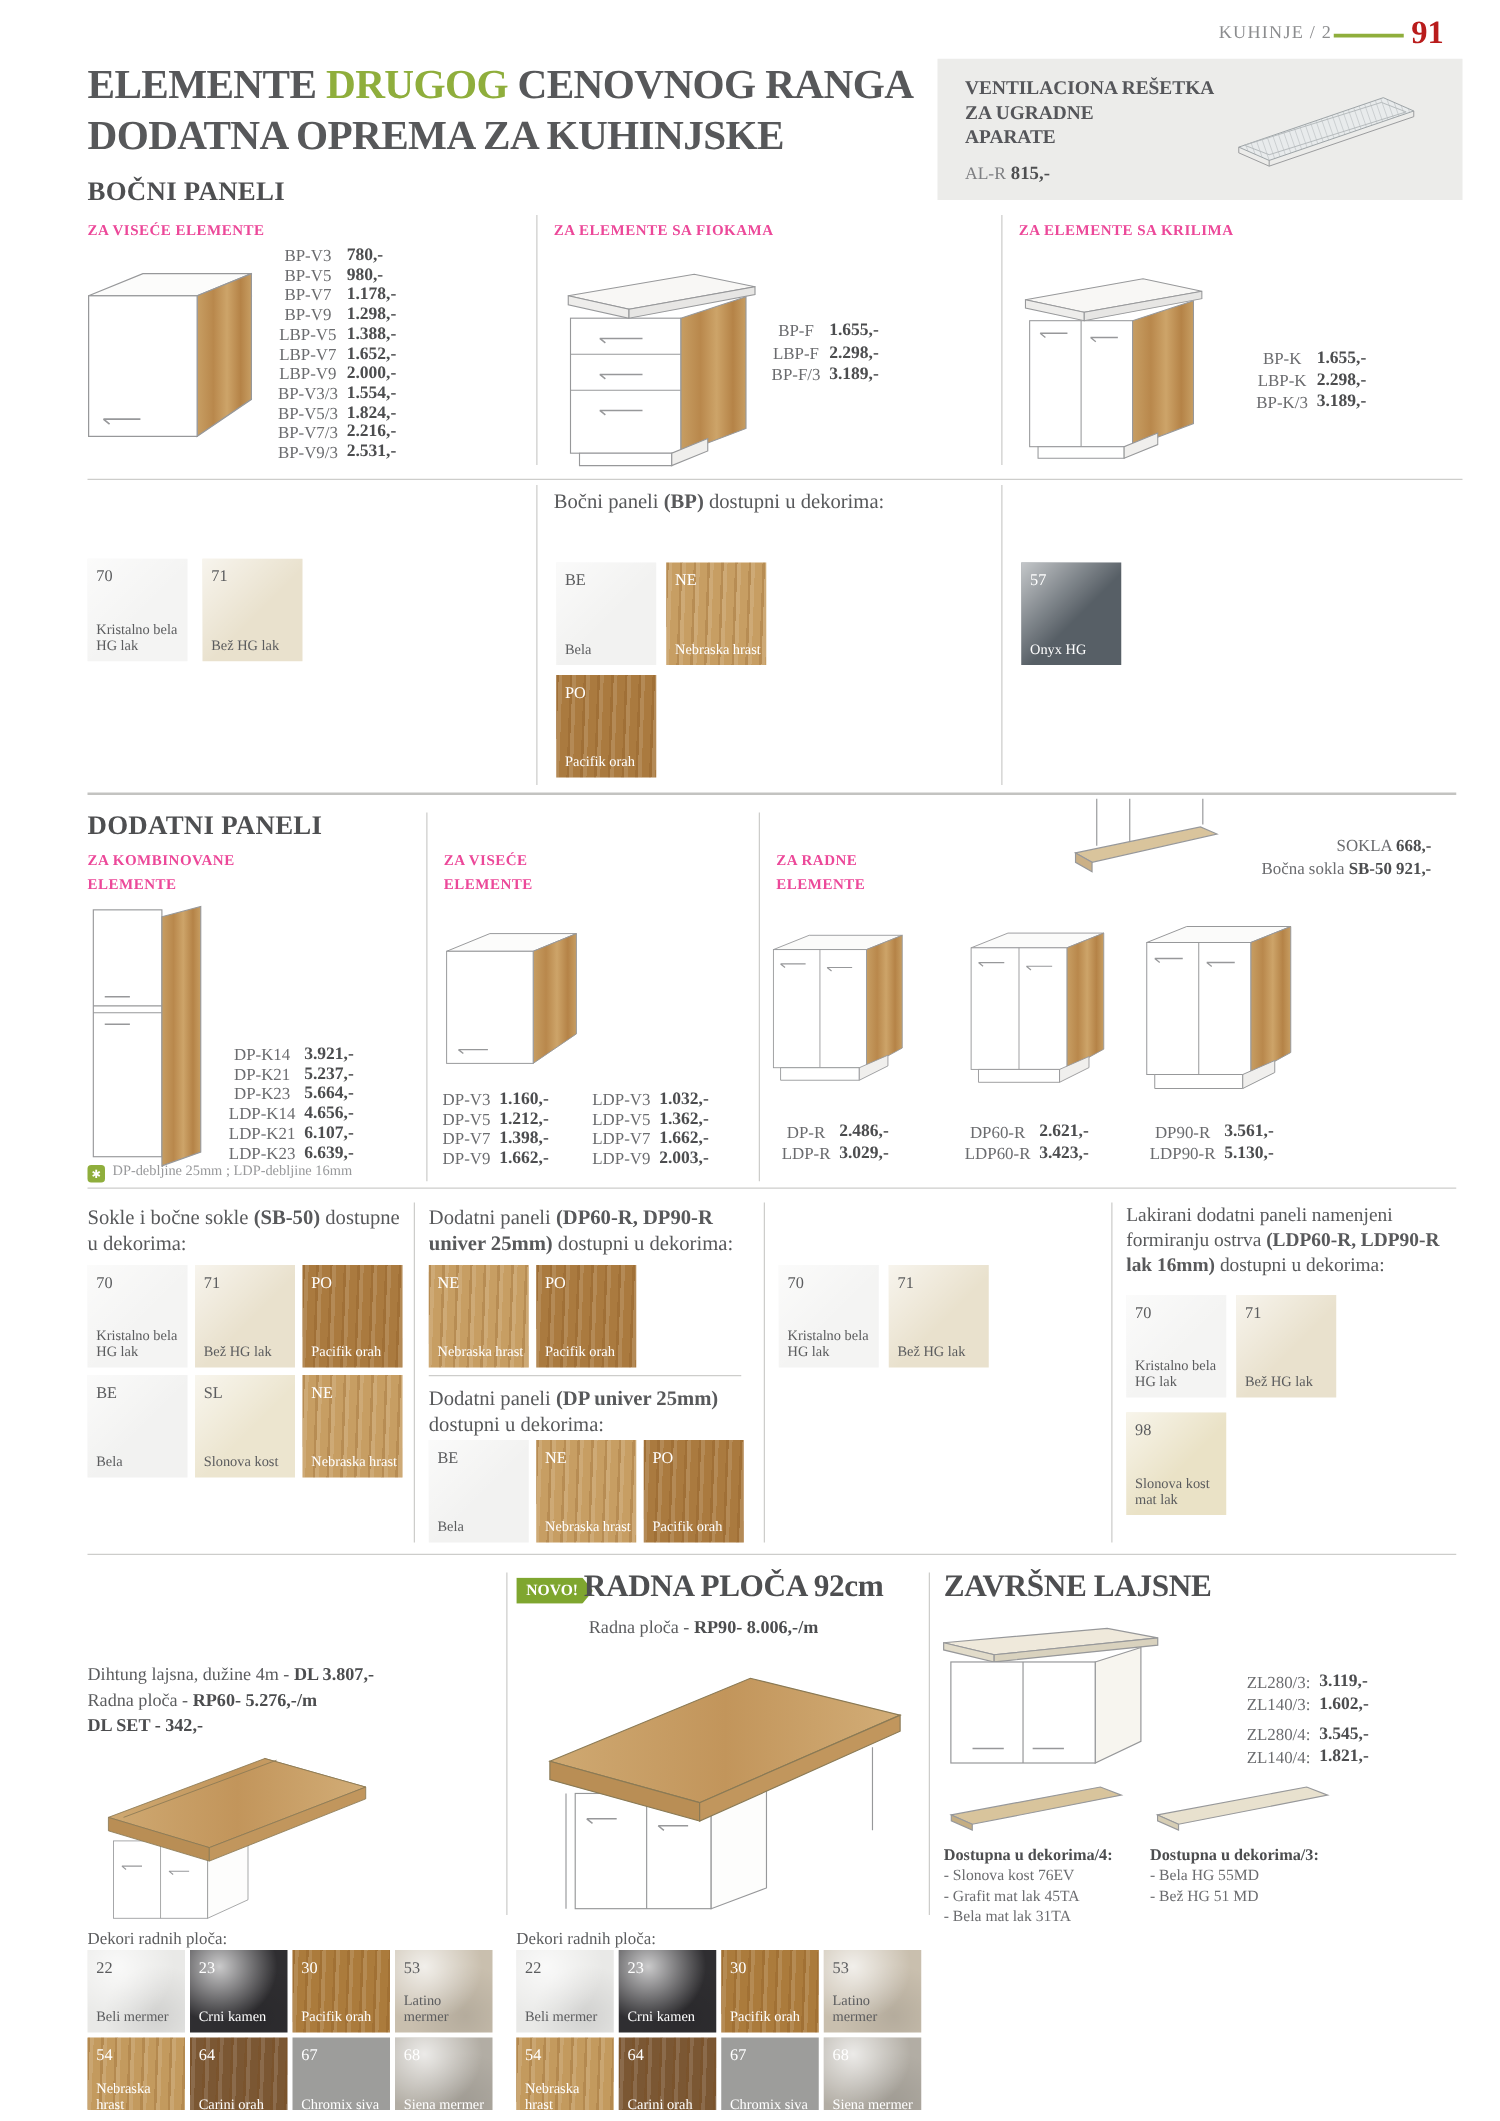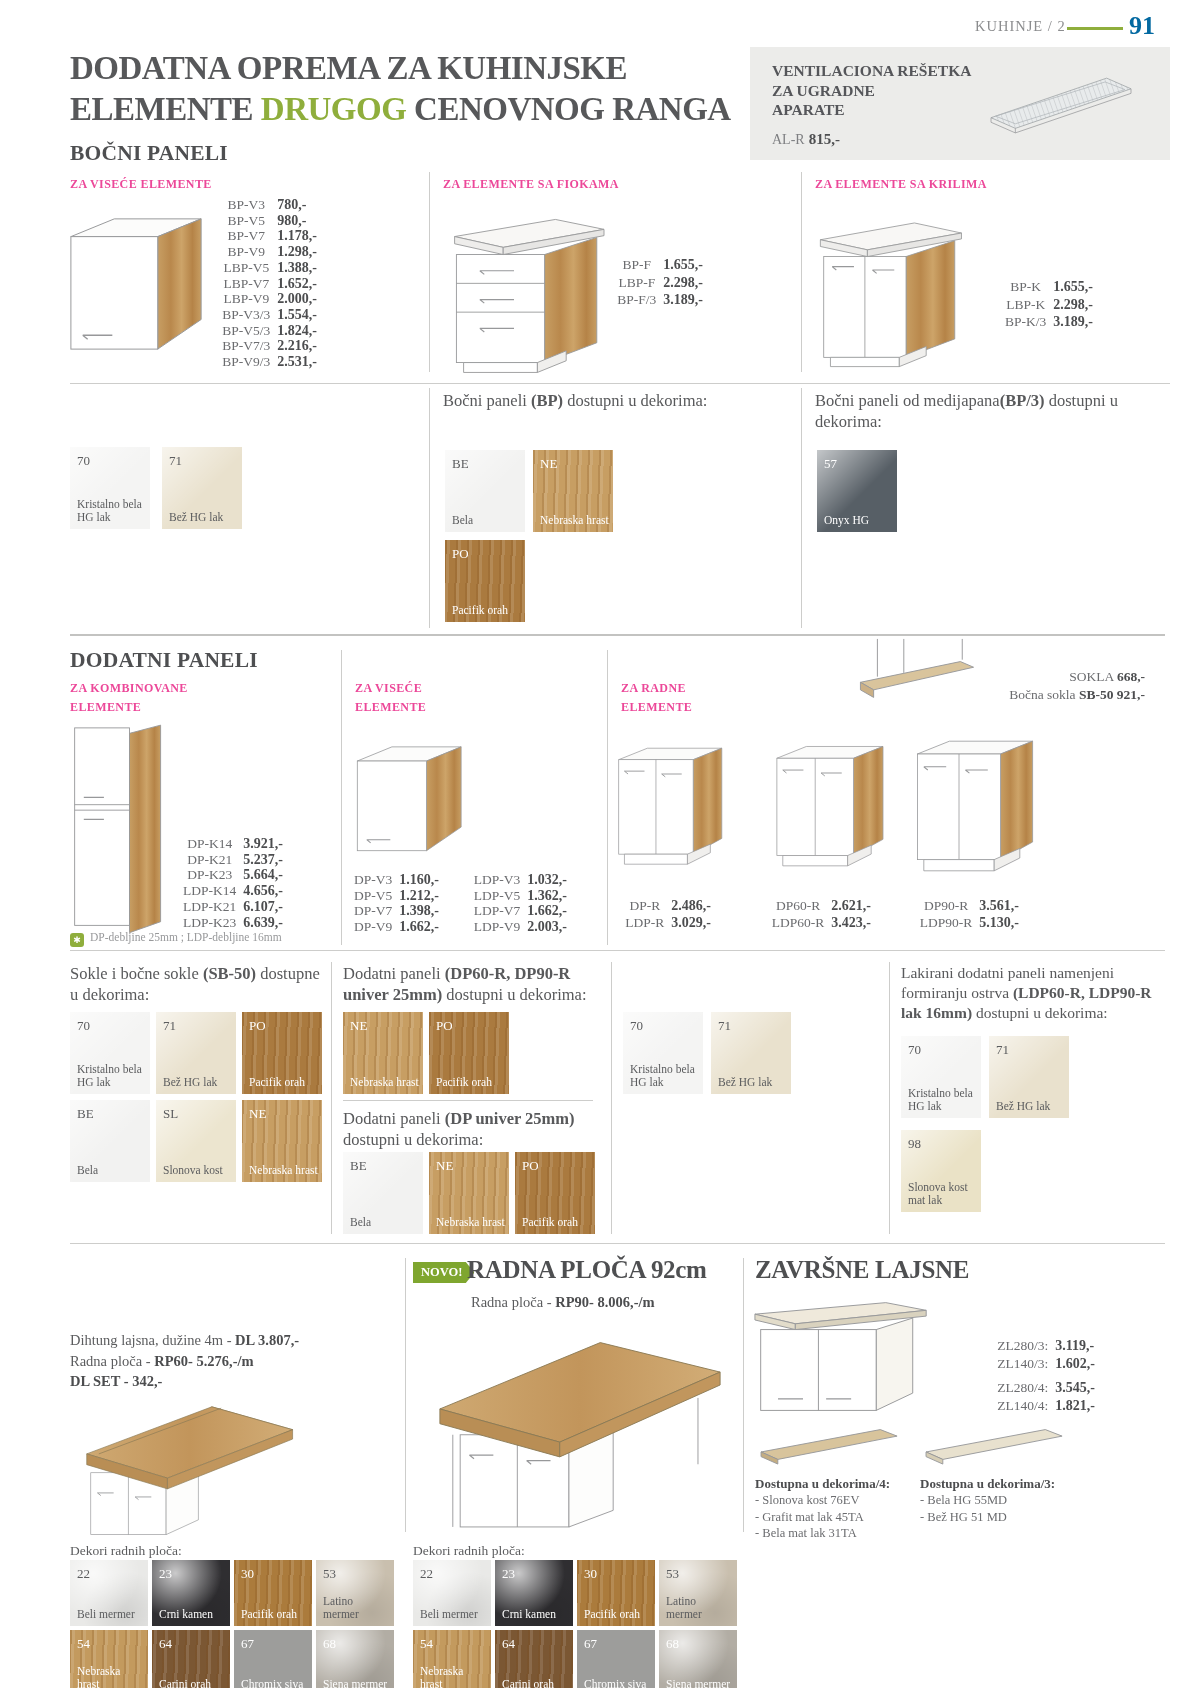--- a/index.html
+++ b/index.html
@@ -30,21 +30,21 @@
   .swatch.gloss{background-image:linear-gradient(135deg,rgba(255,255,255,.65),rgba(255,255,255,0) 55%);}
   .swatch.wood{background-image:repeating-linear-gradient(92deg,rgba(120,70,20,.20) 0 2px,rgba(255,255,255,.12) 2px 5px,rgba(0,0,0,0) 5px 11px);}
   .swatch.marble{background-image:radial-gradient(ellipse at 30% 20%,rgba(255,255,255,.75),rgba(255,255,255,0) 60%),radial-gradient(ellipse at 72% 80%,rgba(0,0,0,.10),rgba(0,0,0,0) 55%);}
   .swgrid.small .swatch{width:78px;height:66px;}
   .swgrid.small{gap:4px;}
   .ventbox{position:absolute;left:735px;top:47px;width:420px;height:113px;background:#ececea;}
   .vent-title{position:absolute;left:22px;top:14px;font-size:15.5px;font-weight:700;line-height:19.5px;color:#55565a;}
   .vent-price{position:absolute;left:22px;top:84px;font-size:14px;color:#7e7f82;}
   .vent-price b{font-size:15px;color:#4e4f51;margin-left:4px;}
   .breadcrumb{font-size:14.5px;letter-spacing:1px;color:#8b8c8e;}
-  .pagenum{font-size:26px;font-weight:800;color:#0369a1;}
+  .pagenum{font-size:26px;font-weight:800;color:#b91c1c;}
   .note{font-size:11.5px;color:#98999b;}
   .note-star{display:inline-block;width:14px;height:14px;background:#8fae3c;color:#fff;border-radius:3px;
              font-size:9px;line-height:14px;text-align:center;vertical-align:-2px;margin-right:6px;}
   .bodyline{font-size:14.5px;line-height:20.5px;color:#5b5c5e;}
   .bodyline b{color:#4c4d4f;}
   .bottom-title{font-size:27px;font-weight:800;line-height:31px;letter-spacing:-0.3px;color:#4e4f51;}
   .novo{display:inline-block;background:#7fa62f;color:#fff;font-size:12.5px;font-weight:700;
         padding:3px 12px 3px 8px;clip-path:polygon(0 0,86% 0,100% 50%,86% 100%,0 100%);}
   .r92-title{font-size:25px;font-weight:800;color:#4e4f51;letter-spacing:-0.3px;}
   .deklabel{font-size:13.5px;color:#5b5c5e;}
@@ -171,22 +171,22 @@
   </defs>
 </svg>
 
 <div class="page">
 
   <div class="abs breadcrumb" style="left:960px;top:18px">KUHINJE / 2</div>
   <div class="abs" style="left:1052px;top:27px;width:56px;height:3px;background:#8fae3c"></div>
   <div class="abs pagenum" style="left:1114px;top:11px">91</div>
 
   <div class="abs bigtitle" style="left:55px;top:48px">
+    <div><span>ELEMENTE </span><span class="green">DRUGOG</span><span> CENOVNOG RANGA</span></div>
     <div><span>DODATNA OPREMA ZA KUHINJSKE</span></div>
-    <div><span>ELEMENTE </span><span class="green">DRUGOG</span><span> CENOVNOG RANGA</span></div>
   </div>
 
   <div class="ventbox">
     <div class="vent-title">
       <div>VENTILACIONA REŠETKA</div>
         <div>ZA UGRADNE</div>
         <div>APARATE</div>
     </div>
     <div class="vent-price"><span>AL-R</span><b>815,-</b></div>
     <svg class="abs" style="left:215px;top:22px;width:192px;height:70px">
@@ -265,21 +265,20 @@
         <span class="sw-code">NE</span>
         <span class="sw-name">Nebraska hrast</span>
       </div>
       <div class="swatch lt wood" style="background-color: rgb(170, 122, 63);">
         <span class="sw-code">PO</span>
         <span class="sw-name">Pacifik orah</span>
       </div>
     </div>
 
   <div class="vdiv" style="left:786px;top:388px;height:240px"></div>
-  <div class="abs dekor-h" style="left:800px;top:390px;width:340px"><span>Bočni paneli od medijapana</span><b>(BP/3)</b><span> dostupni u dekorima:</span></div>
   <div class="abs swgrid" style="left:802px;top:450px;width:170px">
 
   <div class="swatch lt gloss" style="background-color: rgb(87, 95, 102);">
         <span class="sw-code">57</span>
         <span class="sw-name">Onyx HG</span>
       </div>
     </div>
 
   <div class="hdiv thick" style="left:55px;top:634px;width:1095px"></div>
 

